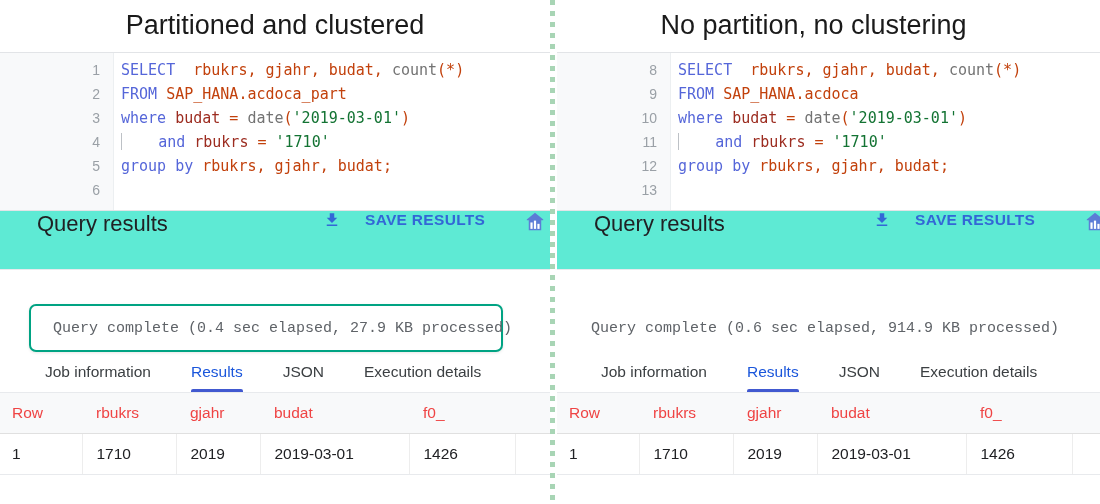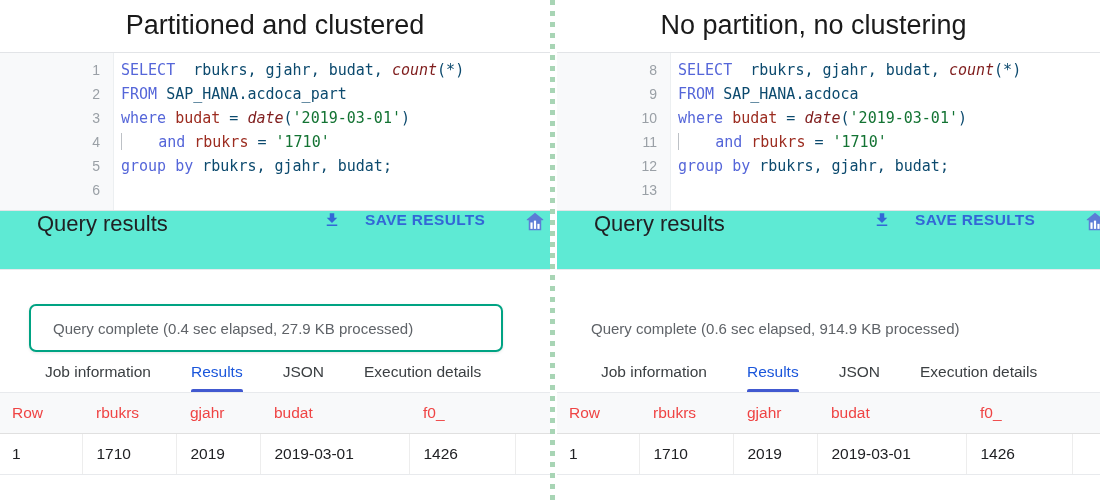--- a/index.html
+++ b/index.html
@@ -58,24 +58,24 @@
     white-space:pre;
   }
   .lnum{
     width:100px;padding-right:13px;text-align:right;
     color:#9aa0a6;font-size:14px;
     font-family:"Liberation Sans", sans-serif;
     flex:0 0 auto;
   }
   .ctext{flex:1 1 auto;color:#202124;padding-left:8px;position:relative;}
   .kw{color:#5566d9;}
-  .fn{color:#7f1d1d;font-style:italic;}
+  .fn{color:#737373;}
   .col{color:#9c2c20;}
   .str{color:#137333;}
-  .plain{color:#0c4a6e;}
+  .plain{color:#c2410c;}
   .caret{
     display:inline-block;width:1px;height:17px;
     background:#bdc1c6;vertical-align:-3px;margin-right:0px;
   }
 
   
   .qr-header{
     height:58px;
     display:flex;align-items:flex-start;
     background:#5eead4;
@@ -97,21 +97,21 @@
   .dl-icon{width:18px;height:18px;display:block;}
   .explore-icon{
     position:absolute;left:524px;width:22px;height:22px;display:block;
     cursor:pointer;
   }
   .panel-right .explore-icon{left:527px;}
 
   
   .qr-body{position:relative;background:#fff;height:122px;}
   .status-msg{
-    font-size:15px;color:#5f6368;white-space:nowrap;
+    font-size:15px;color:#5f6368;white-space:nowrap;font-family:Liberation Mono, monospace;
   }
   .status-highlight{
     position:absolute;left:29px;top:34px;
     width:474px;height:48px;
     box-sizing:border-box;
     border:2px solid #00a383;
     border-radius:7px;
     background:#fff;
     box-shadow:0 1px 3px rgba(0,0,0,.10);
     display:flex;align-items:center;

